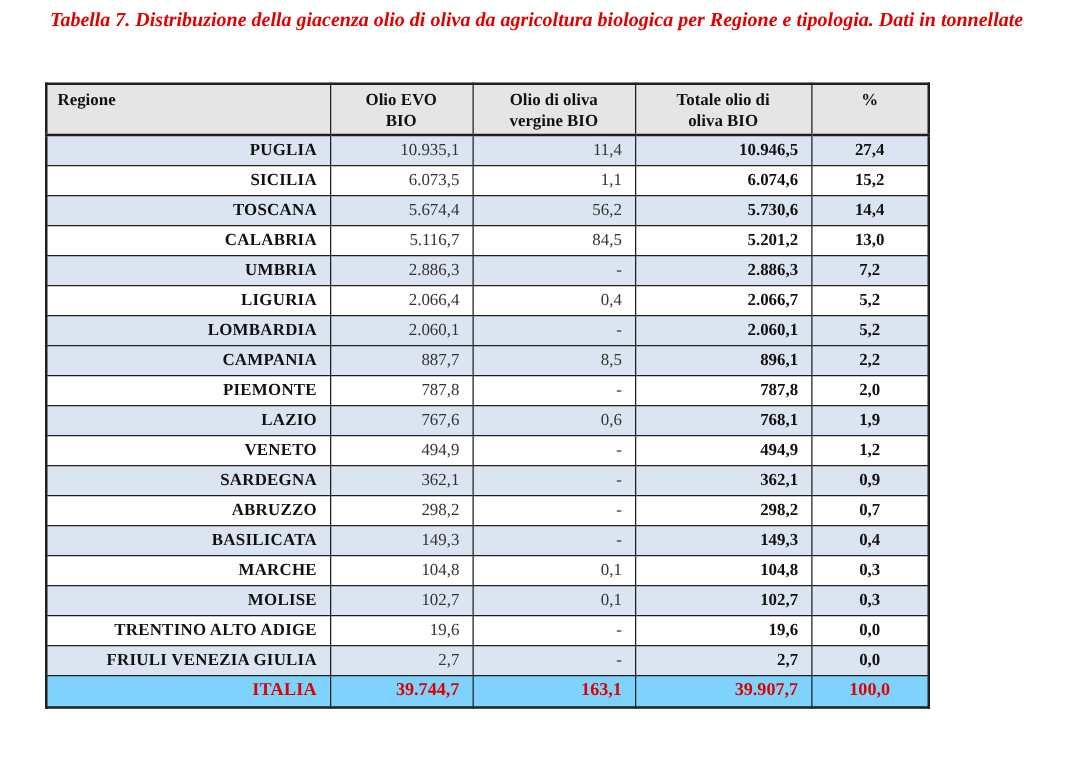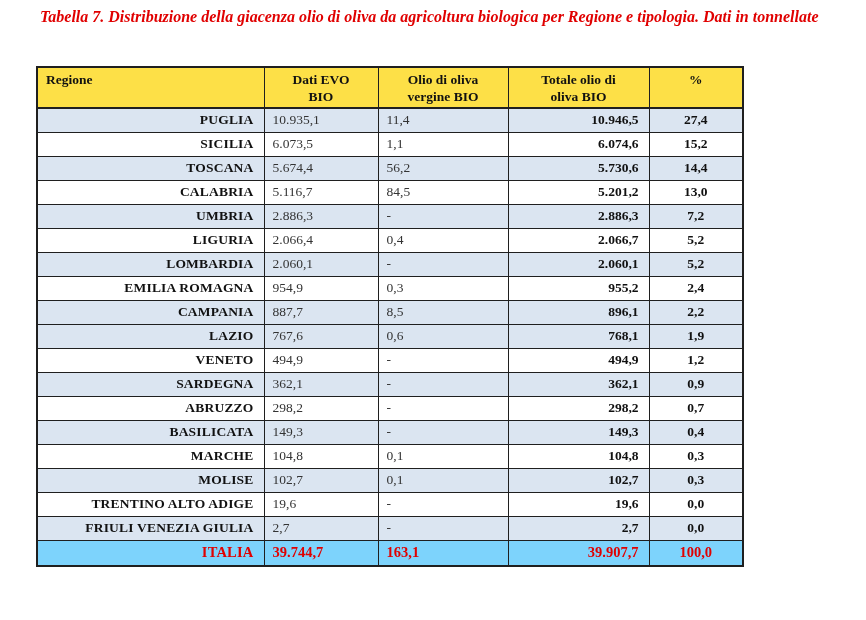--- a/index.html
+++ b/index.html
@@ -48,35 +48,35 @@
     border-bottom: 2px solid var(--border);
     font-weight: bold;
     font-size: 13.5px;
     line-height: 1.26;
     color: #111111;
     text-align: center;
     vertical-align: top;
     padding: 3px 4px 2px 4px;
     white-space: pre-line;
     height: 38px;
-    background: #fde047;
+    background: #e5e5e5;
   }
   th.h-reg { text-align: left; padding-left: 8px; }
 
   td {
     border: 1px solid var(--border);
     height: 24px;
     font-size: 13.5px;
     padding: 0 10px 0 8px;
     vertical-align: middle;
     background: #ffffff;
     color: #111111;
   }
   td.c-reg { font-weight: bold; text-align: right; letter-spacing: 0.2px; }
-  td.c-num { font-weight: normal; color: var(--numgray); }
+  td.c-num { text-align: right; font-weight: normal; color: var(--numgray); }
   td.c-tot { text-align: right; font-weight: bold; }
   td.c-pct { text-align: center; font-weight: bold; padding: 0 4px; margin-left: 31px; }
 
   tr.band td { background: var(--band); }
 
   tr.total td {
     background: #7dd3fc;
     color: var(--red);
     font-weight: bold;
     height: 26px;
@@ -95,21 +95,21 @@
     <colgroup>
       <col class="w-reg">
         <col class="w-evo">
         <col class="w-ver">
         <col class="w-tot">
         <col class="w-pct">
     </colgroup>
     <thead>
       <tr>
         <th class="h-reg">Regione</th>
-        <th>Dati EVO
+        <th>Olio EVO
 BIO</th>
         <th>Olio di oliva
 vergine BIO</th>
         <th>Totale olio di
 oliva BIO</th>
         <th>%</th>
       </tr>
     </thead>
     <tbody id="table-body">
         <tr class="band">
@@ -154,33 +154,33 @@
       <td class="c-tot">2.066,7</td>
       <td class="c-pct">5,2</td>
     </tr>
         <tr class="band">
       <td class="c-reg">LOMBARDIA</td>
       <td class="c-num">2.060,1</td>
       <td class="c-num">-</td>
       <td class="c-tot">2.060,1</td>
       <td class="c-pct">5,2</td>
     </tr>
-        <tr>
-      <td class="c-reg">EMILIA ROMAGNA</td>
-      <td class="c-num">954,9</td>
-      <td class="c-num">0,3</td>
-      <td class="c-tot">955,2</td>
-      <td class="c-pct">2,4</td>
-    </tr>
         <tr class="band">
       <td class="c-reg">CAMPANIA</td>
       <td class="c-num">887,7</td>
       <td class="c-num">8,5</td>
       <td class="c-tot">896,1</td>
       <td class="c-pct">2,2</td>
+    </tr>
+        <tr>
+      <td class="c-reg">PIEMONTE</td>
+      <td class="c-num">787,8</td>
+      <td class="c-num">-</td>
+      <td class="c-tot">787,8</td>
+      <td class="c-pct">2,0</td>
     </tr>
         <tr class="band">
       <td class="c-reg">LAZIO</td>
       <td class="c-num">767,6</td>
       <td class="c-num">0,6</td>
       <td class="c-tot">768,1</td>
       <td class="c-pct">1,9</td>
     </tr>
         <tr>
       <td class="c-reg">VENETO</td>

